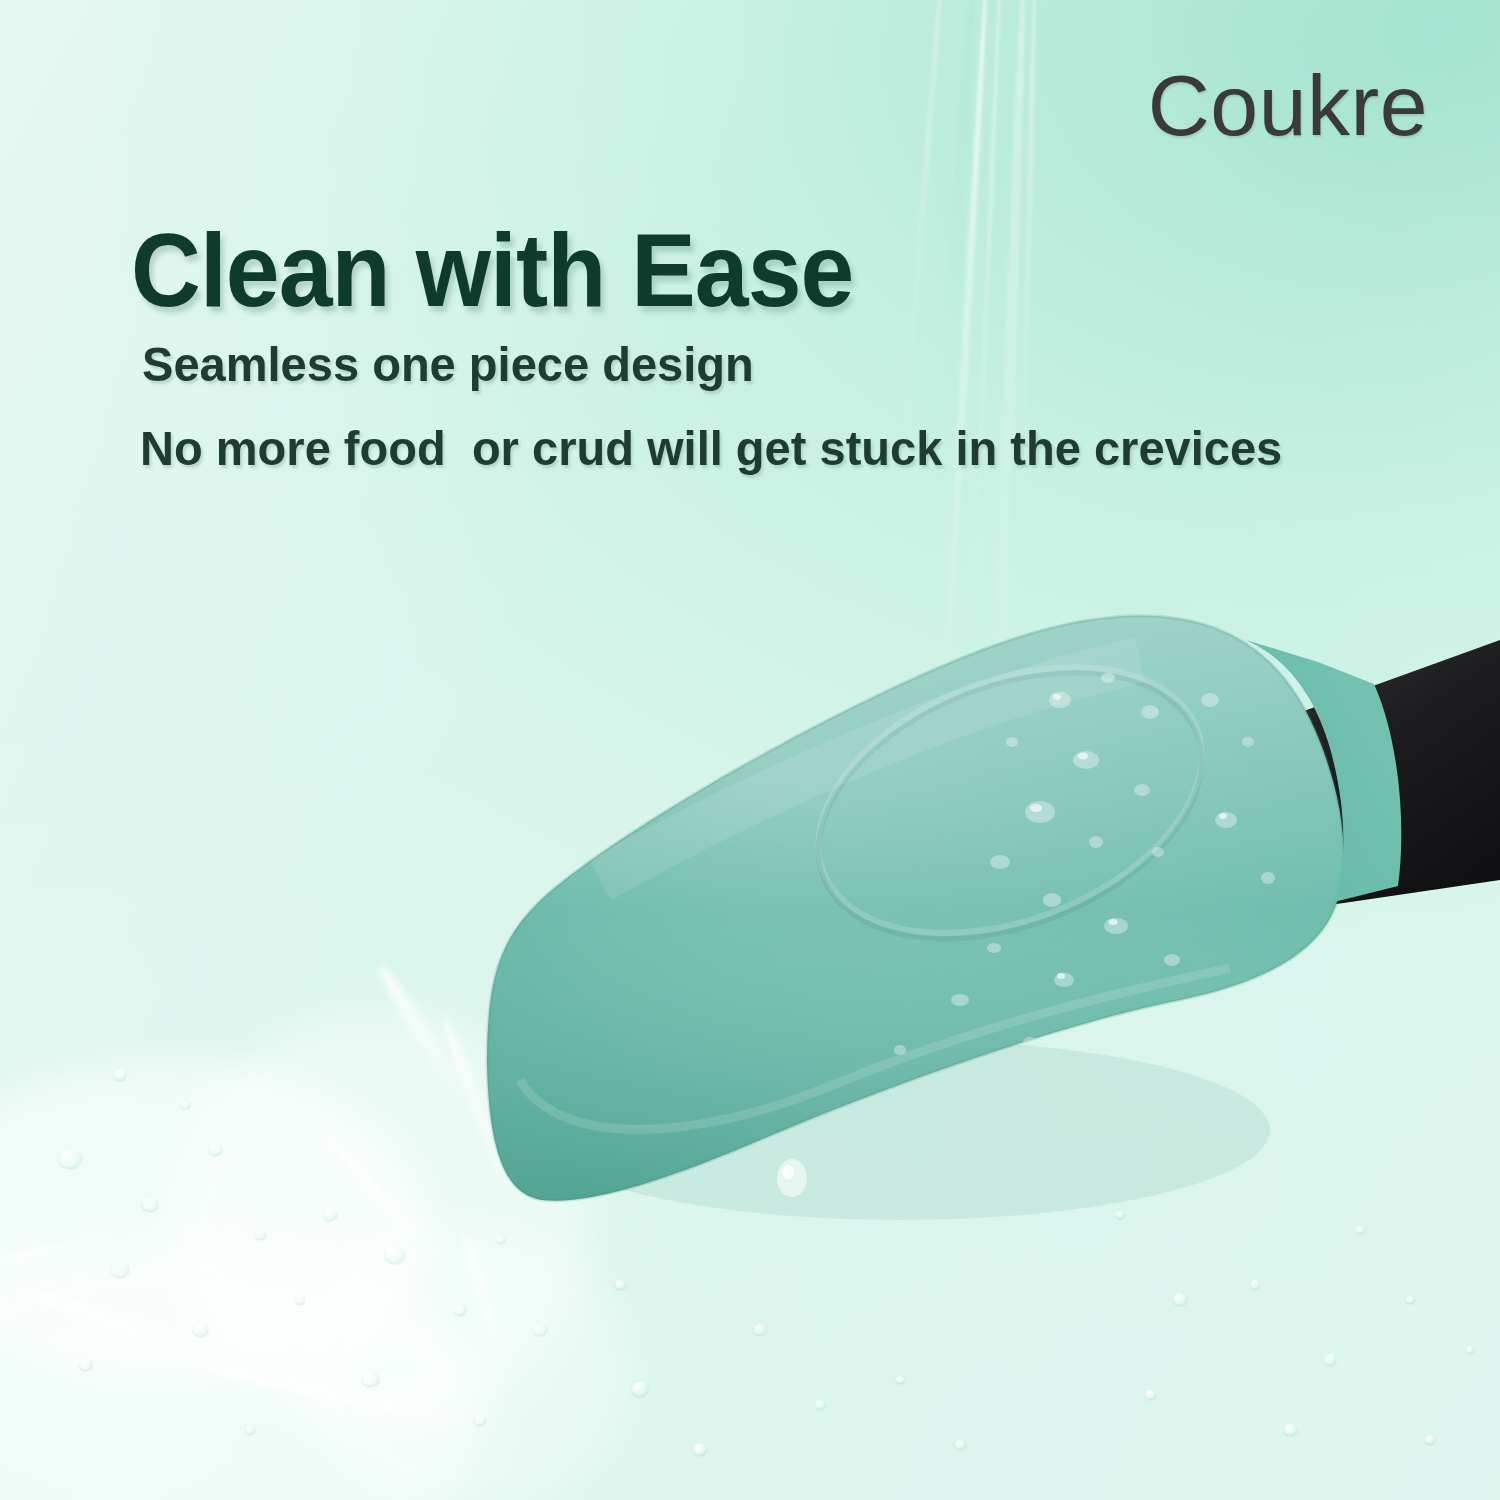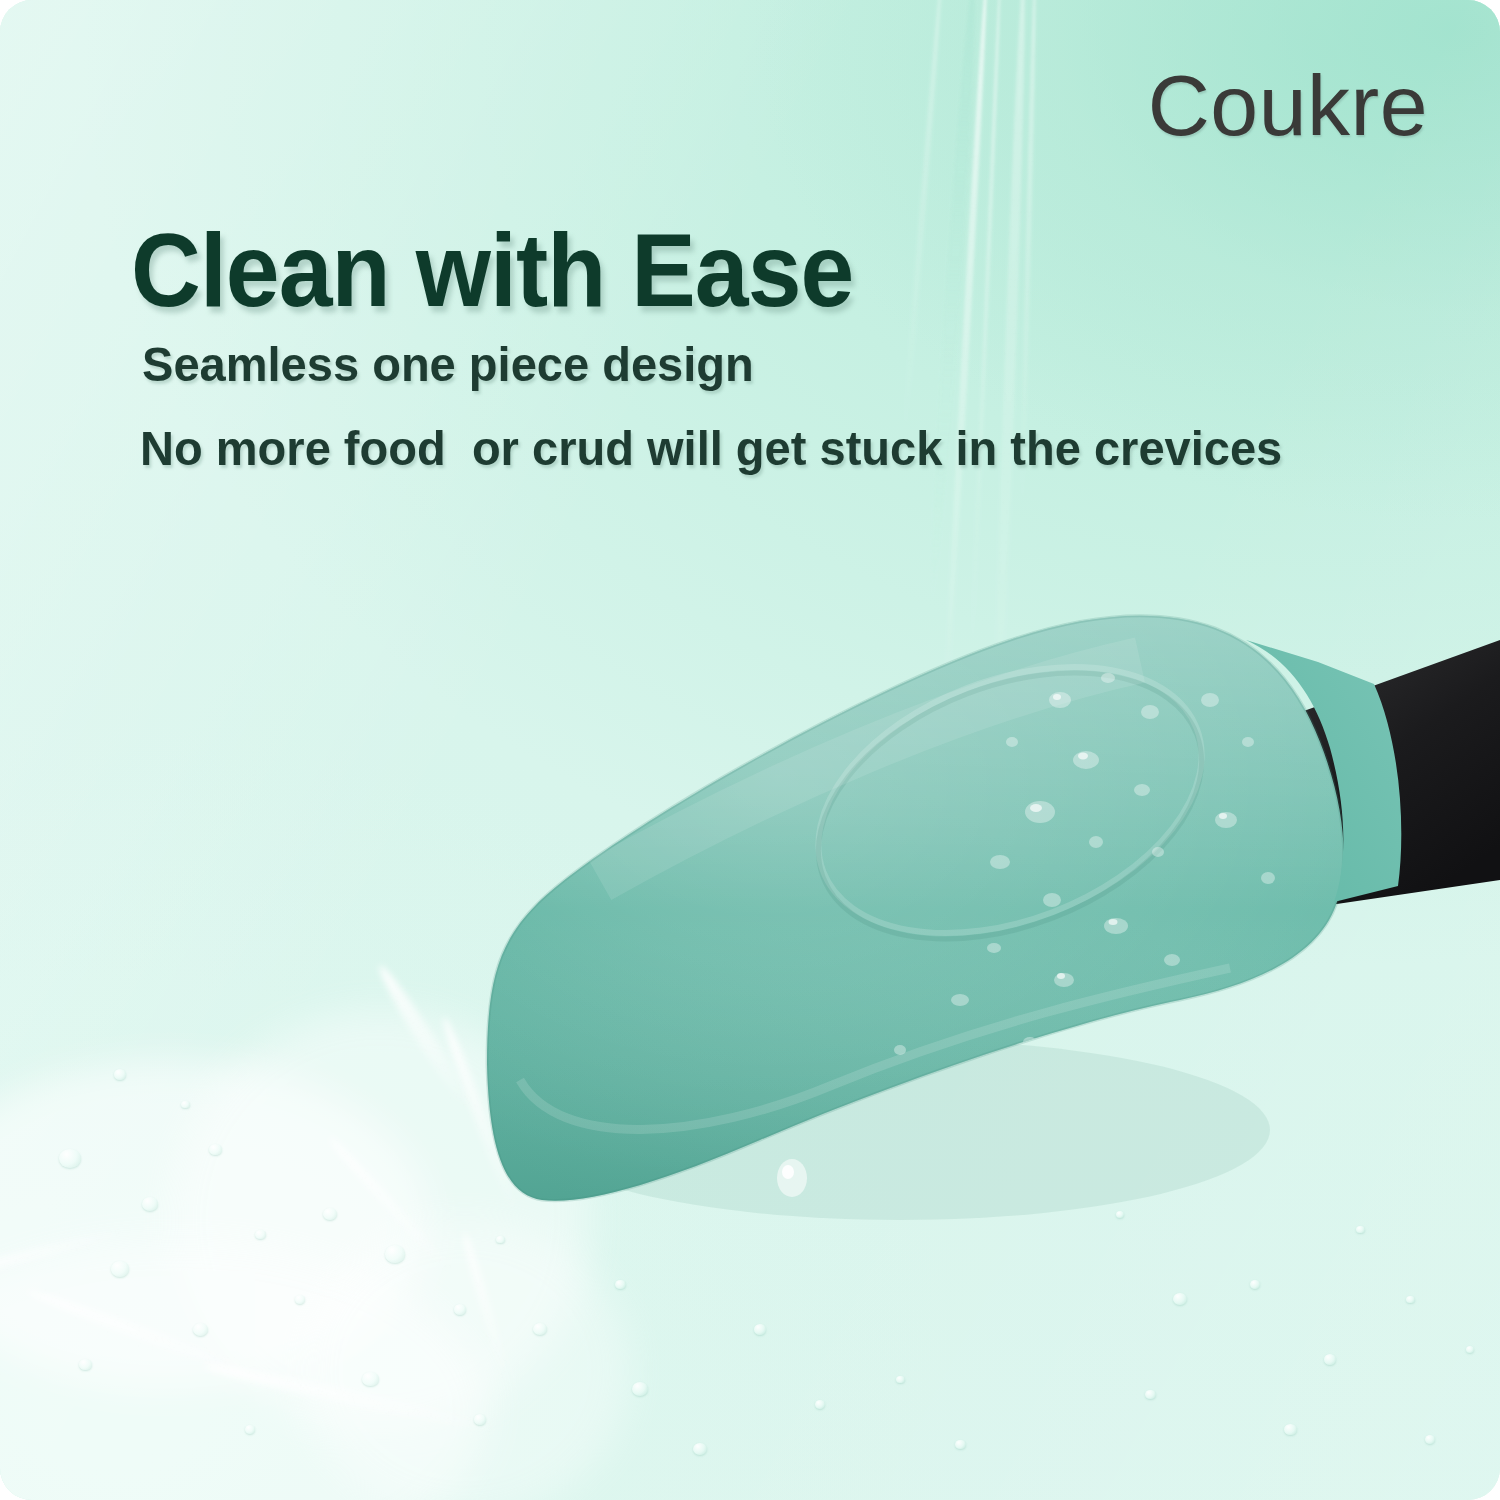--- a/index.html
+++ b/index.html
@@ -8,21 +8,20 @@
     padding: 0;
     background: #ffffff;
   }
   #stage {
     position: relative;
     width: 1500px;
     height: 1500px;
     overflow: hidden;
     font-family: "Liberation Sans", "DejaVu Sans", sans-serif;
     background: #d8f4ea;
-    border-radius: 32px;
   }
 
   
   .bg-base {
     position: absolute;
     inset: 0;
     background:
       radial-gradient(150% 110% at 88% 4%,  #b2ead8 0%, #c6f0e2 26%, #d8f5ec 55%, #ddf6ef 100%);
   }
   .bg-tint-tr {

